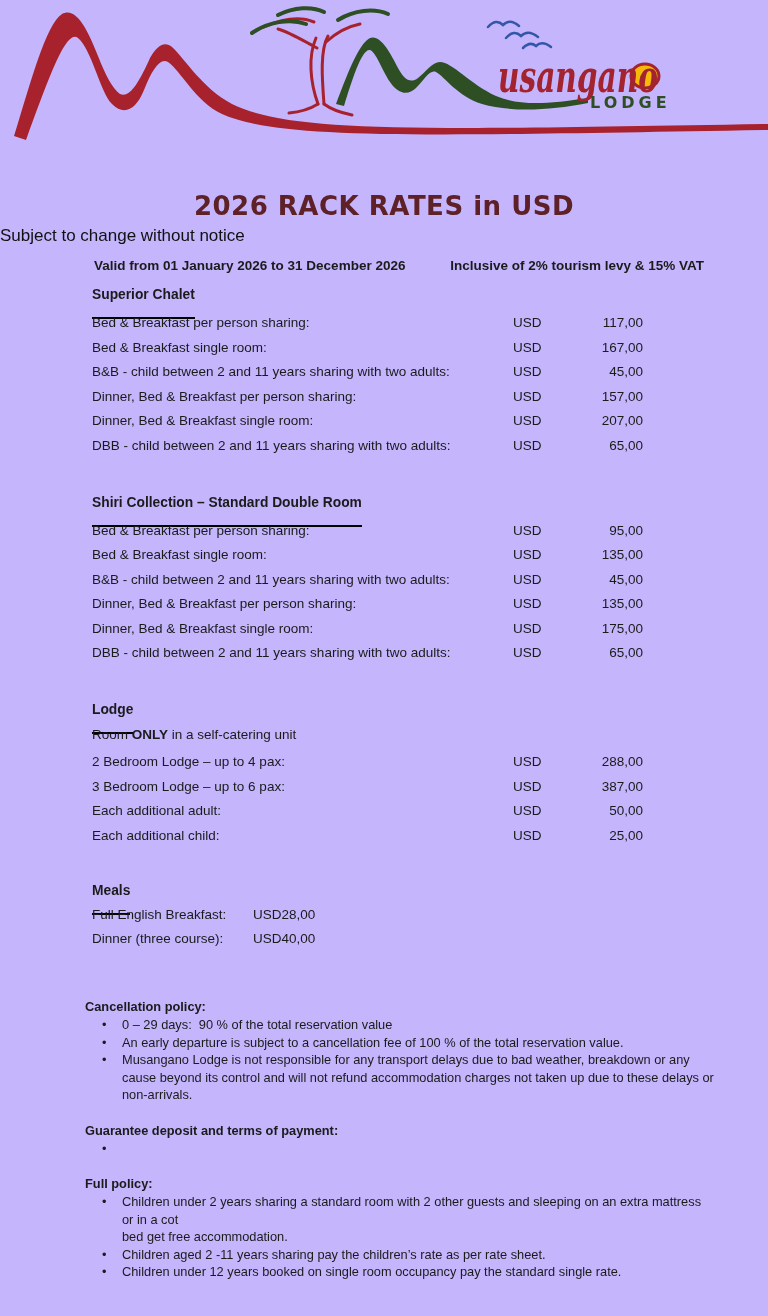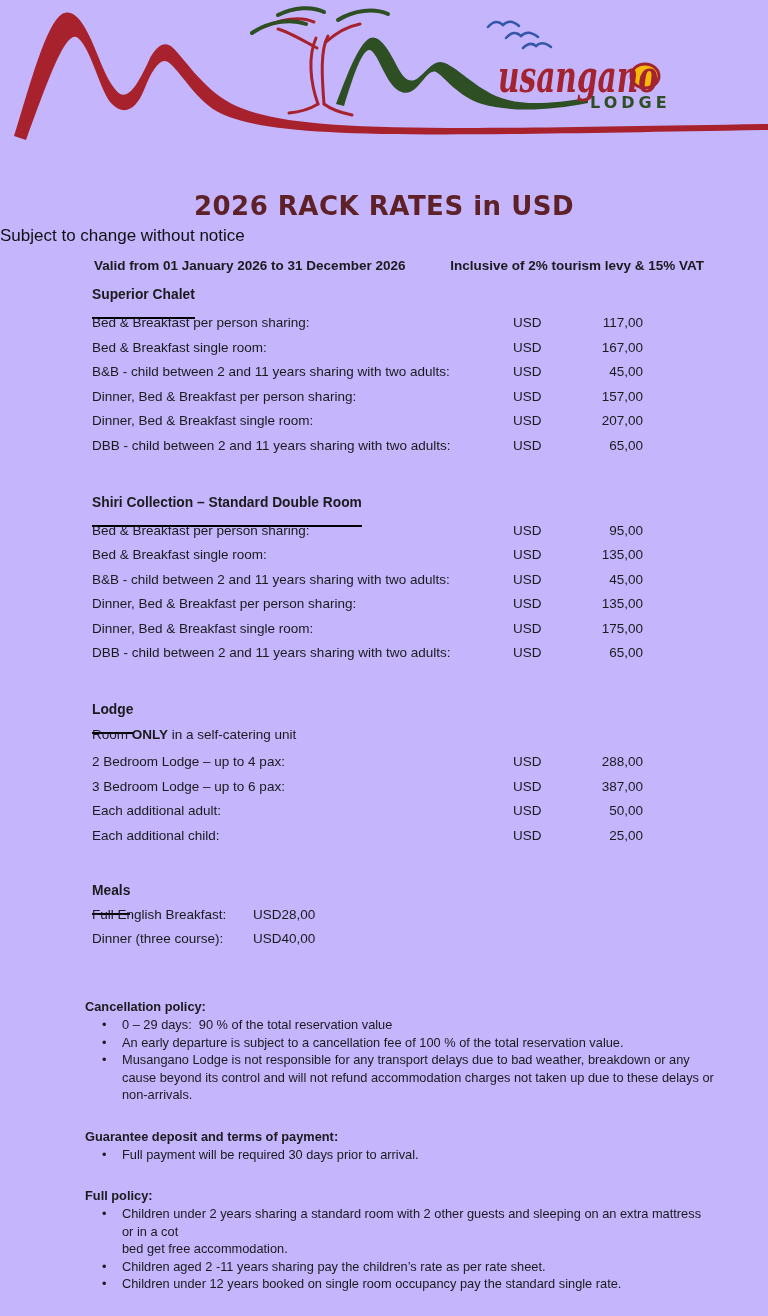--- a/index.html
+++ b/index.html
@@ -36,21 +36,21 @@
   .cur{width:46px;}
   .amt{width:84px;text-align:right;}
 
   .meals{margin:40px 0 0 92px;}
   .meal-rows{margin-top:9px;}
   .meal-row{display:flex;font-size:13.5px;line-height:14px;margin-top:10.5px;}
   .meal-row:first-child{margin-top:0;}
   .meal-lbl{width:161px;}
 
   .policies{margin:52px 50px 0 85px;font-size:12.8px;}
-  .policy + .policy{margin-top:24px;}
+  .policy + .policy{margin-top:18px;}
   .p-heading{font-weight:bold;line-height:17px;}
   .bullets{margin-top:1px;}
   .bullet{display:flex;line-height:17.5px;}
   .dot{width:37px;box-sizing:border-box;padding-left:17px;flex:none;}
   .btxt{max-width:592px;white-space:pre-wrap;}
 </style>
 </head>
 <body>
 
 <div class="page">
@@ -259,21 +259,20 @@
     <span class="dot">•</span>
     <span class="btxt">Musangano Lodge is not responsible for any transport delays due to bad weather, breakdown or any cause beyond its control and will not refund accommodation charges not taken up due to these delays or non-arrivals.</span>
   </div>
         </div>
   </div>
       <div class="policy">
     <div class="p-heading">Guarantee deposit and terms of payment:</div>
     <div class="bullets">
           <div class="bullet">
     <span class="dot">•</span>
-    <span class="btxt">Full payment will be required 30 days prior to arrival.</span>
   </div>
         </div>
   </div>
       <div class="policy">
     <div class="p-heading">Full policy:</div>
     <div class="bullets">
           <div class="bullet">
     <span class="dot">•</span>
     <span class="btxt">Children under 2 years sharing a standard room with 2 other guests and sleeping on an extra mattress or in a cot
 bed get free accommodation.</span>

